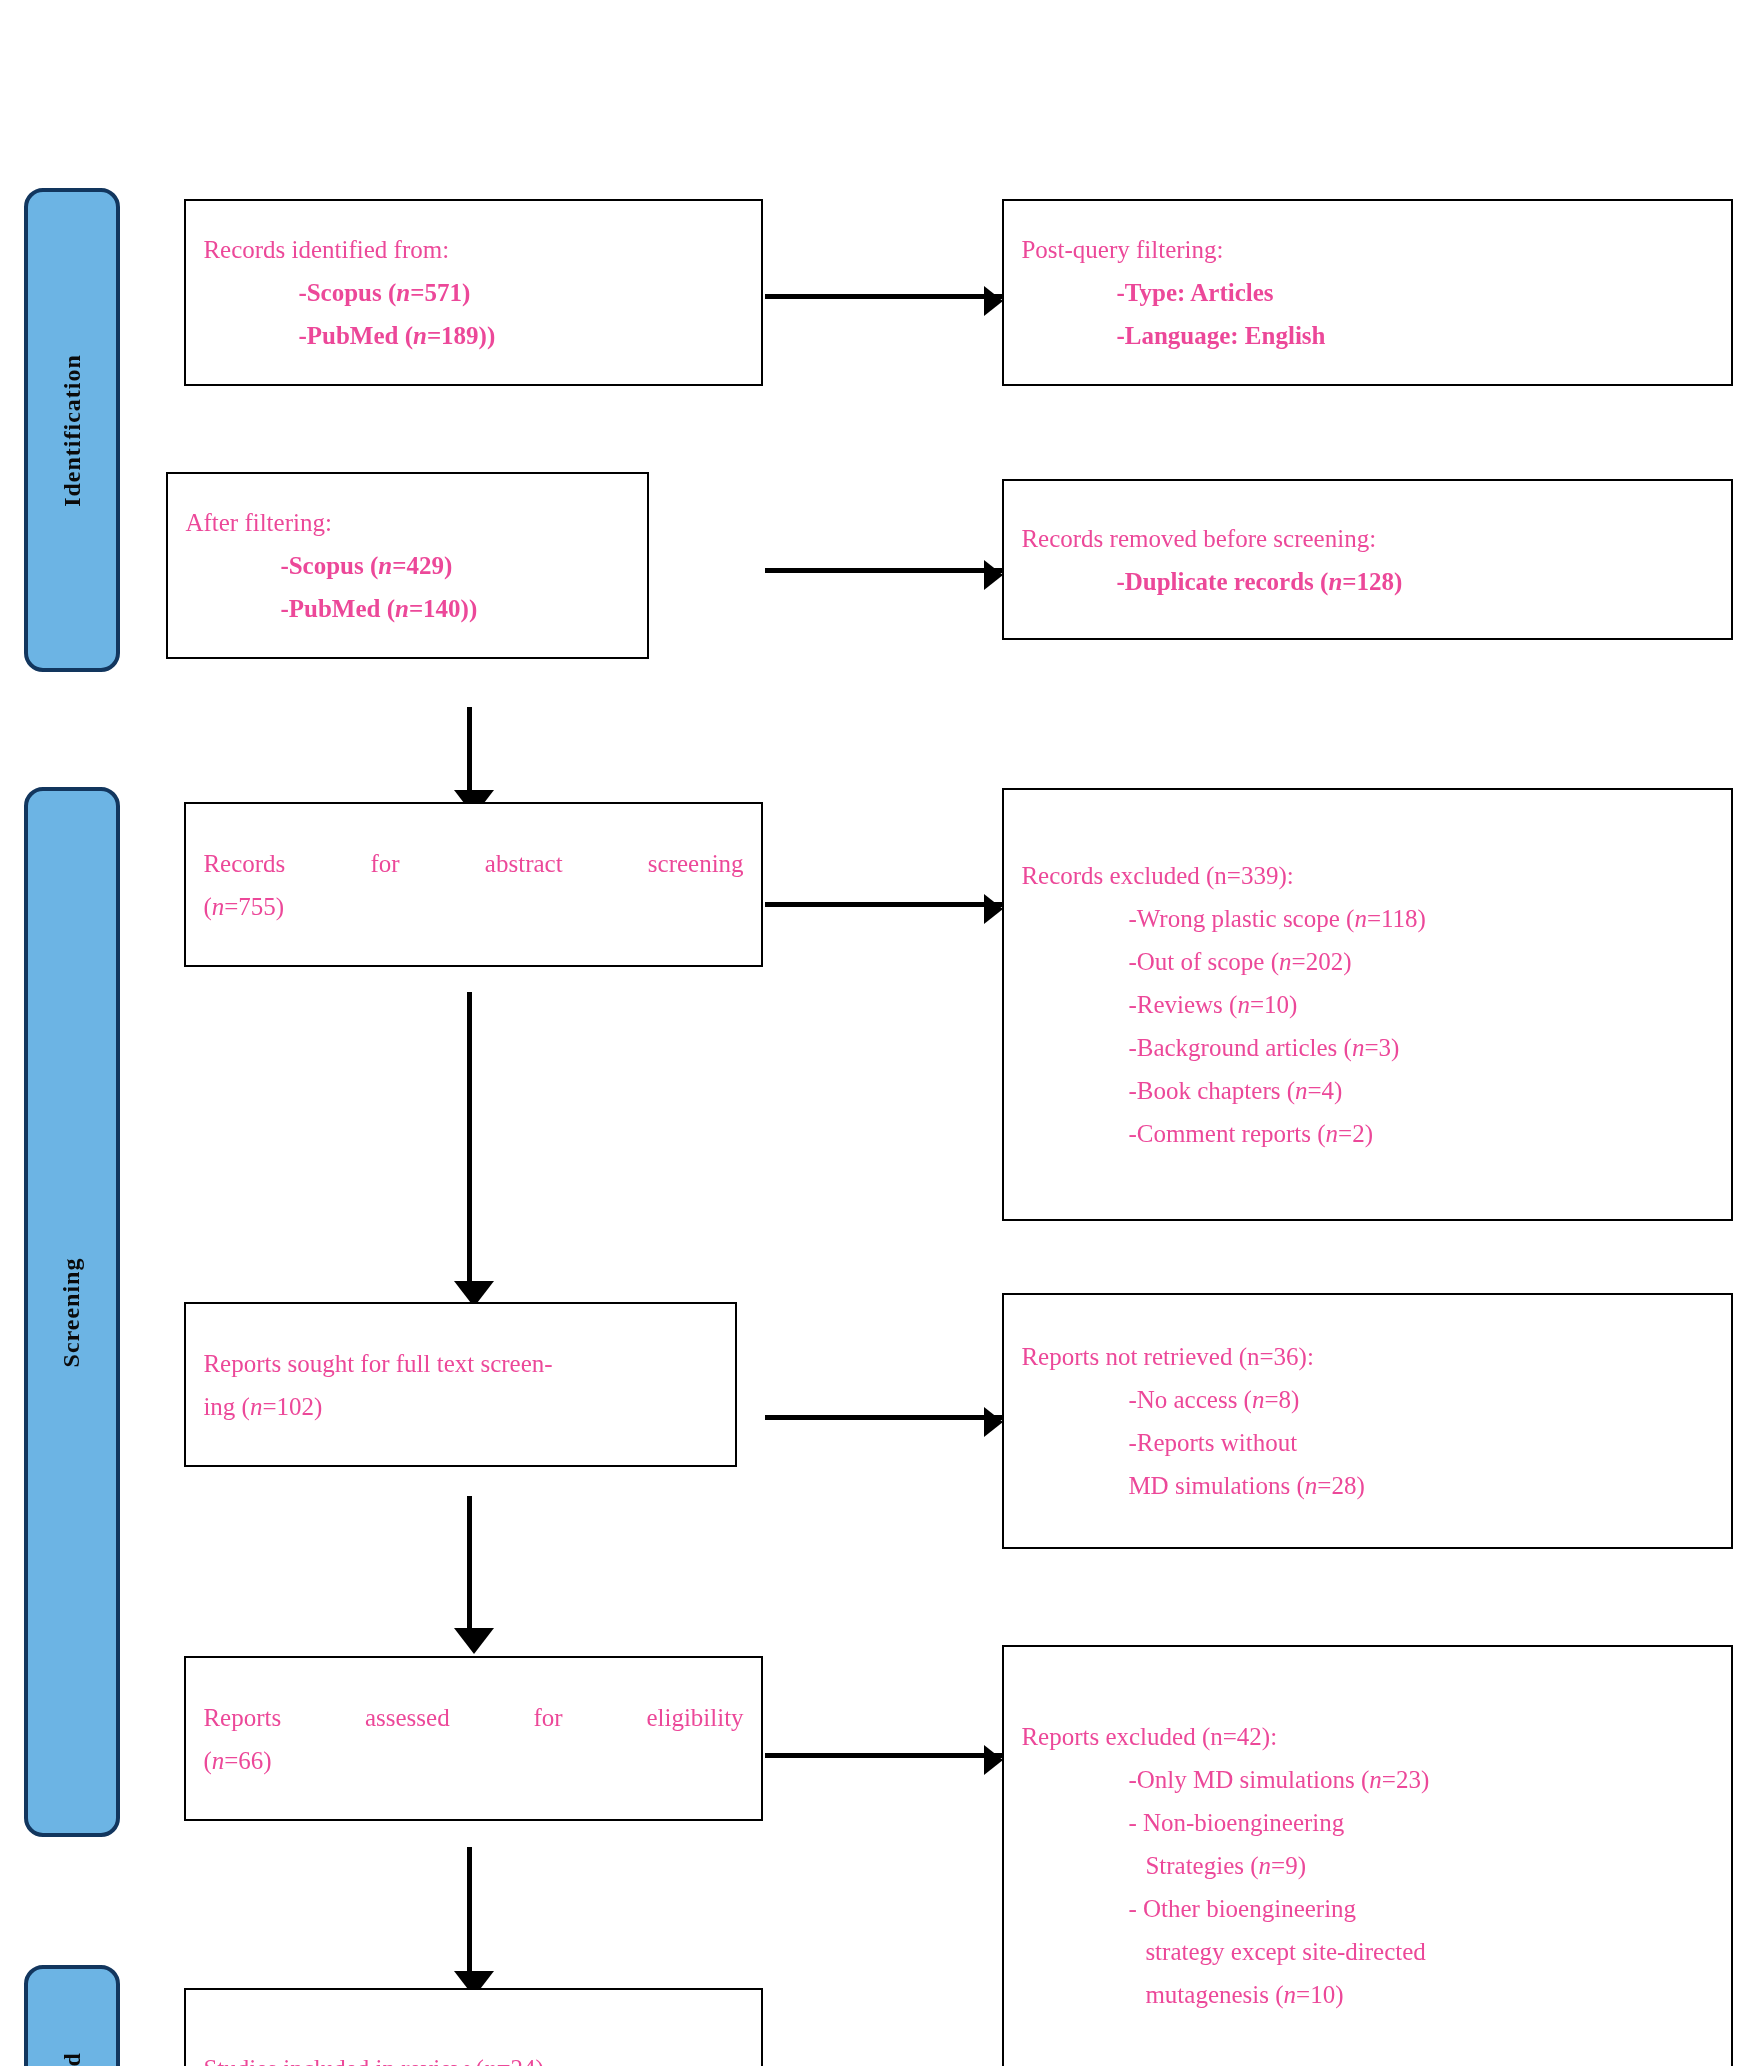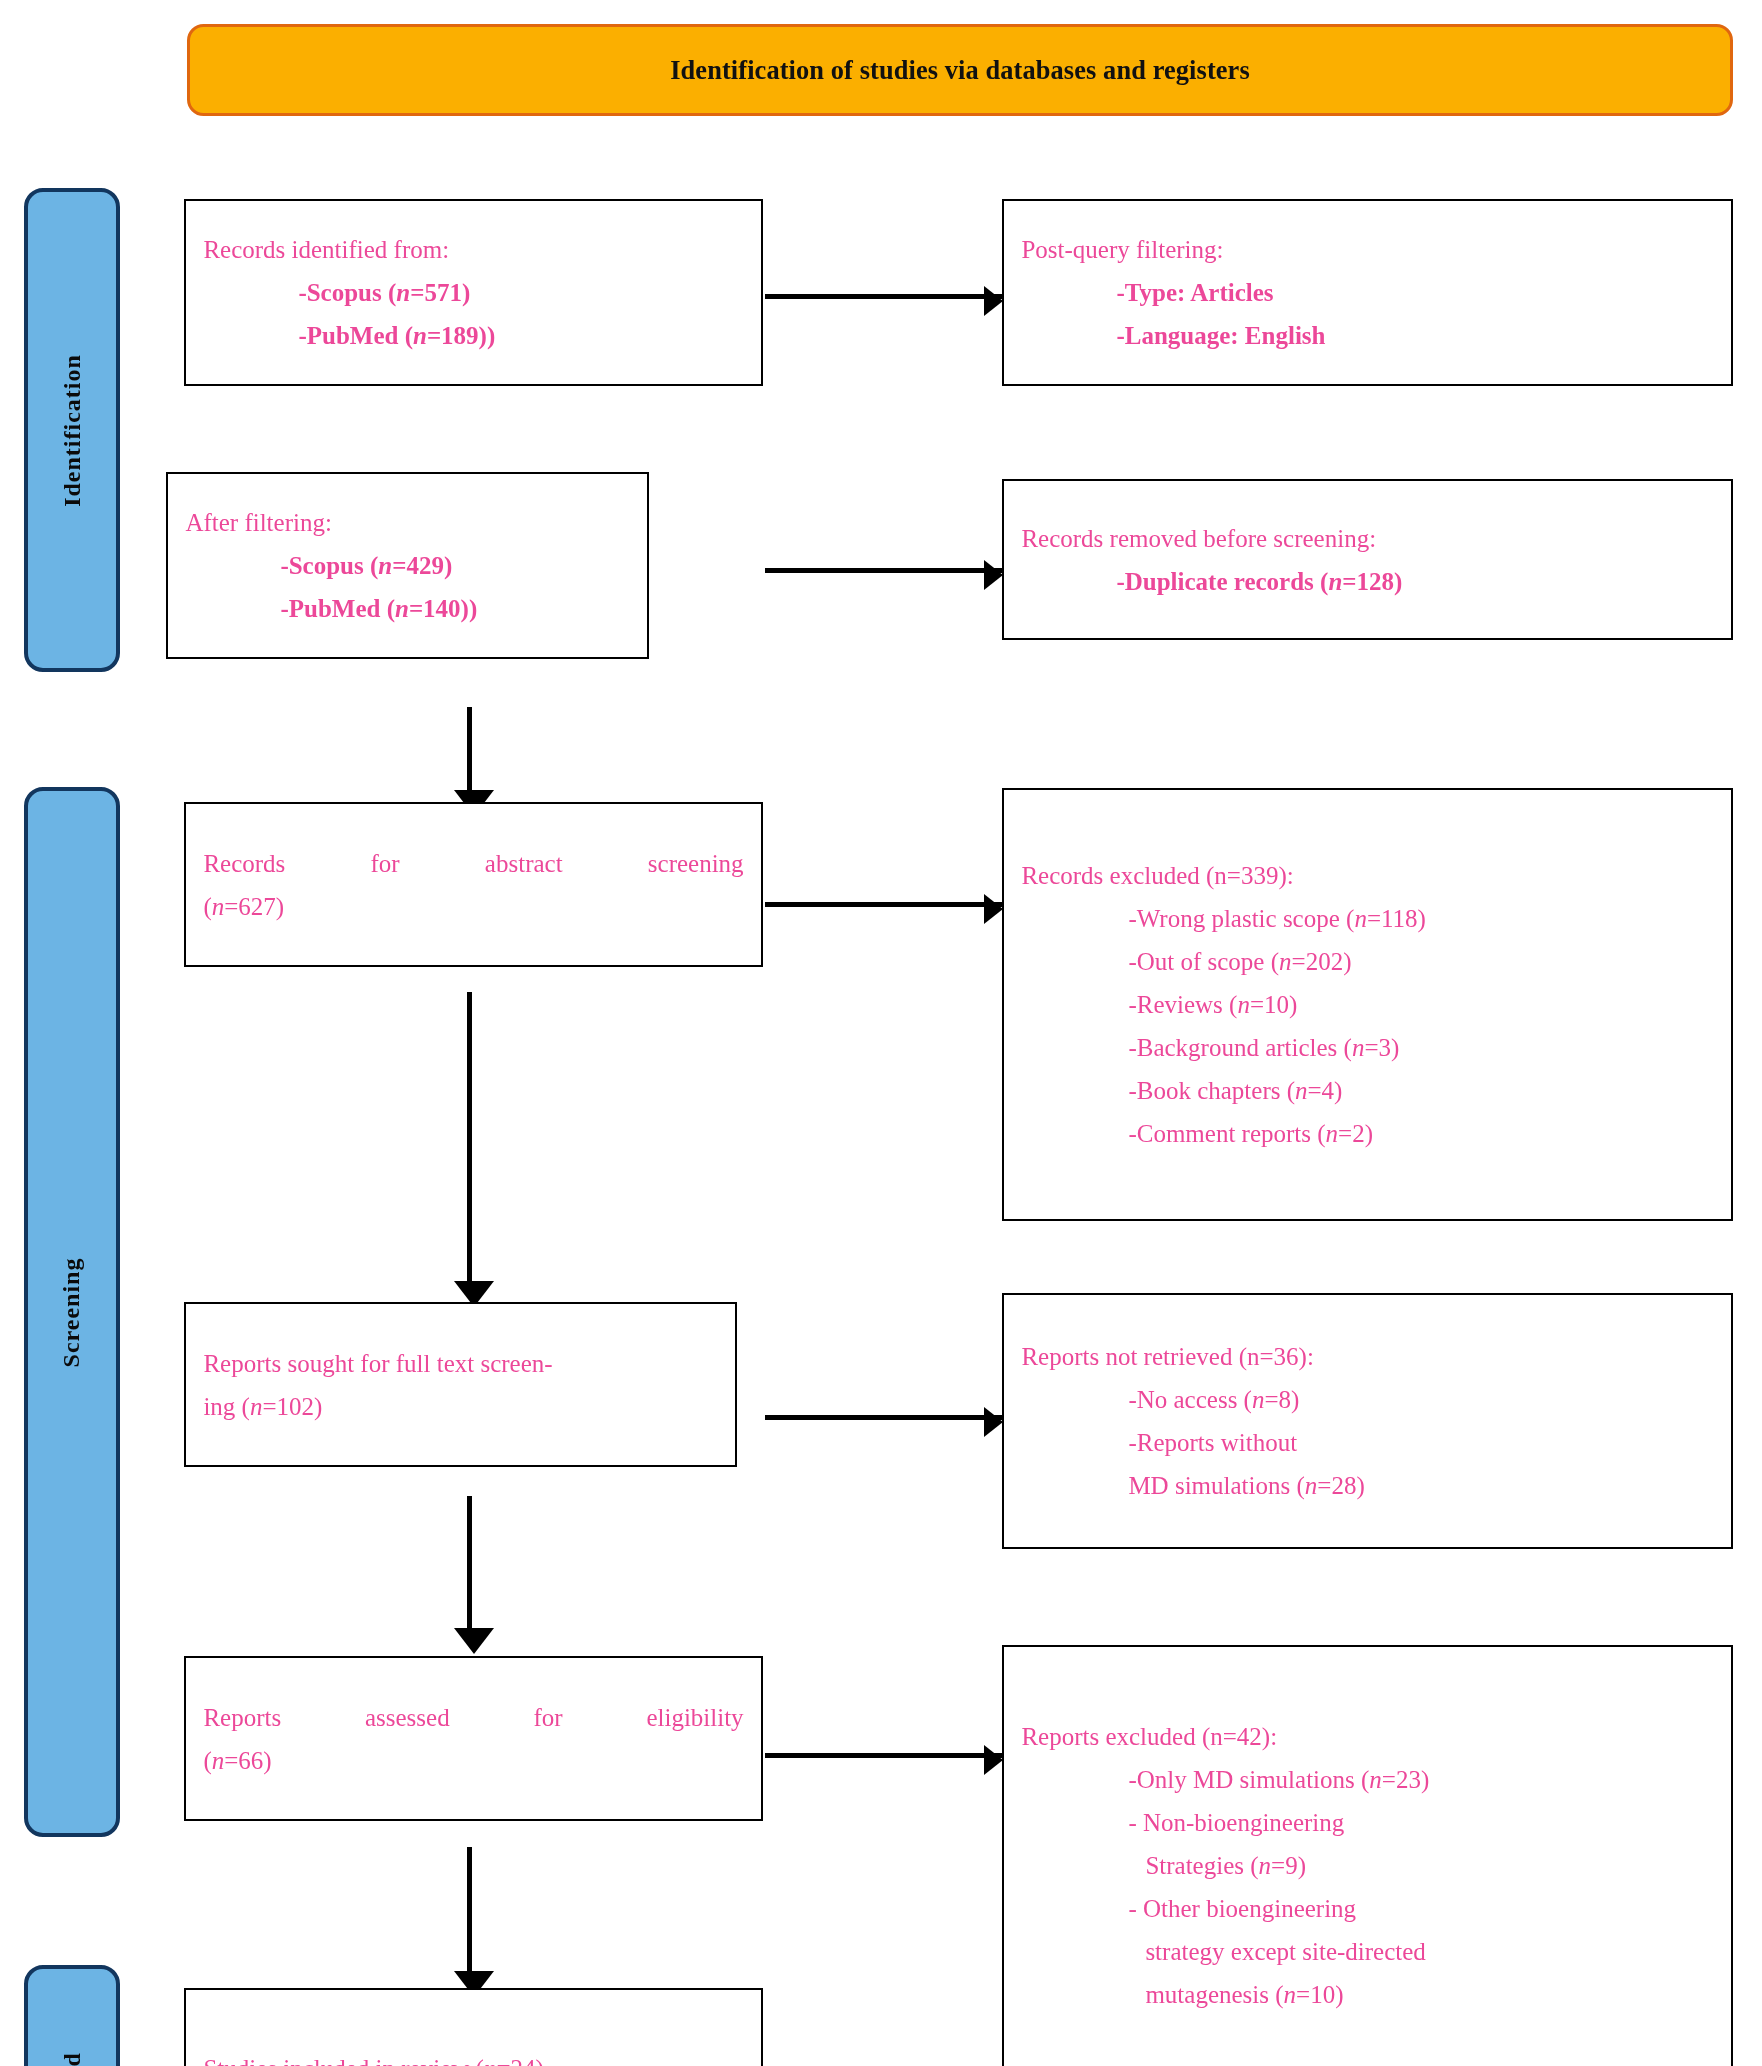--- a/index.html
+++ b/index.html
@@ -122,23 +122,20 @@
     border-top: 26px solid #000000;
     border-left: 20.7px solid transparent;
     border-right: 20.7px solid transparent;
   }
 </style>
 </head>
 <body>
 
 <div id="canvas">
 
-  <div class="banner">
-    <div class="banner-text">Identification of studies via databases and registers</div>
-  </div>
 
   <div class="stage" style="left:24px; top:188px; width:96px; height:484px;">
     <div class="stage-label">Identification</div>
   </div>
 
   <div class="stage" style="left:24px; top:787px; width:96px; height:1050px;">
     <div class="stage-label">Screening</div>
   </div>
 
   <div class="stage" style="left:24px; top:1965px; width:96px; height:273px;">
@@ -178,21 +175,21 @@
       <div class="line">Records removed before screening:</div>
       <div class="line indent1"><span>-Duplicate records (</span><span class="ital">n</span><span>=128)</span></div>
     </div>
   </div>
 
   <div class="arrow-v" style="left:467px; top:707px; height:83px;"></div>
 
   <div class="box" style="left:184px; top:802px; width:579px; height:165px;">
     <div class="box-inner">
       <div class="line just">Records for abstract screening</div>
-      <div class="line"><span>(</span><span class="ital">n</span><span>=627)</span></div>
+      <div class="line"><span>(</span><span class="ital">n</span><span>=755)</span></div>
     </div>
   </div>
 
   <div class="arrow-h" style="left:765px; top:902px; width:237px;"></div>
 
   <div class="box" style="left:1002px; top:788px; width:731px; height:433px;">
     <div class="box-inner">
       <div class="line">Records excluded (n=339):</div>
       <div class="line indent2"><span>-Wrong plastic scope (</span><span class="ital">n</span><span>=118)</span></div>
       <div class="line indent2"><span>-Out of scope (</span><span class="ital">n</span><span>=202)</span></div>

